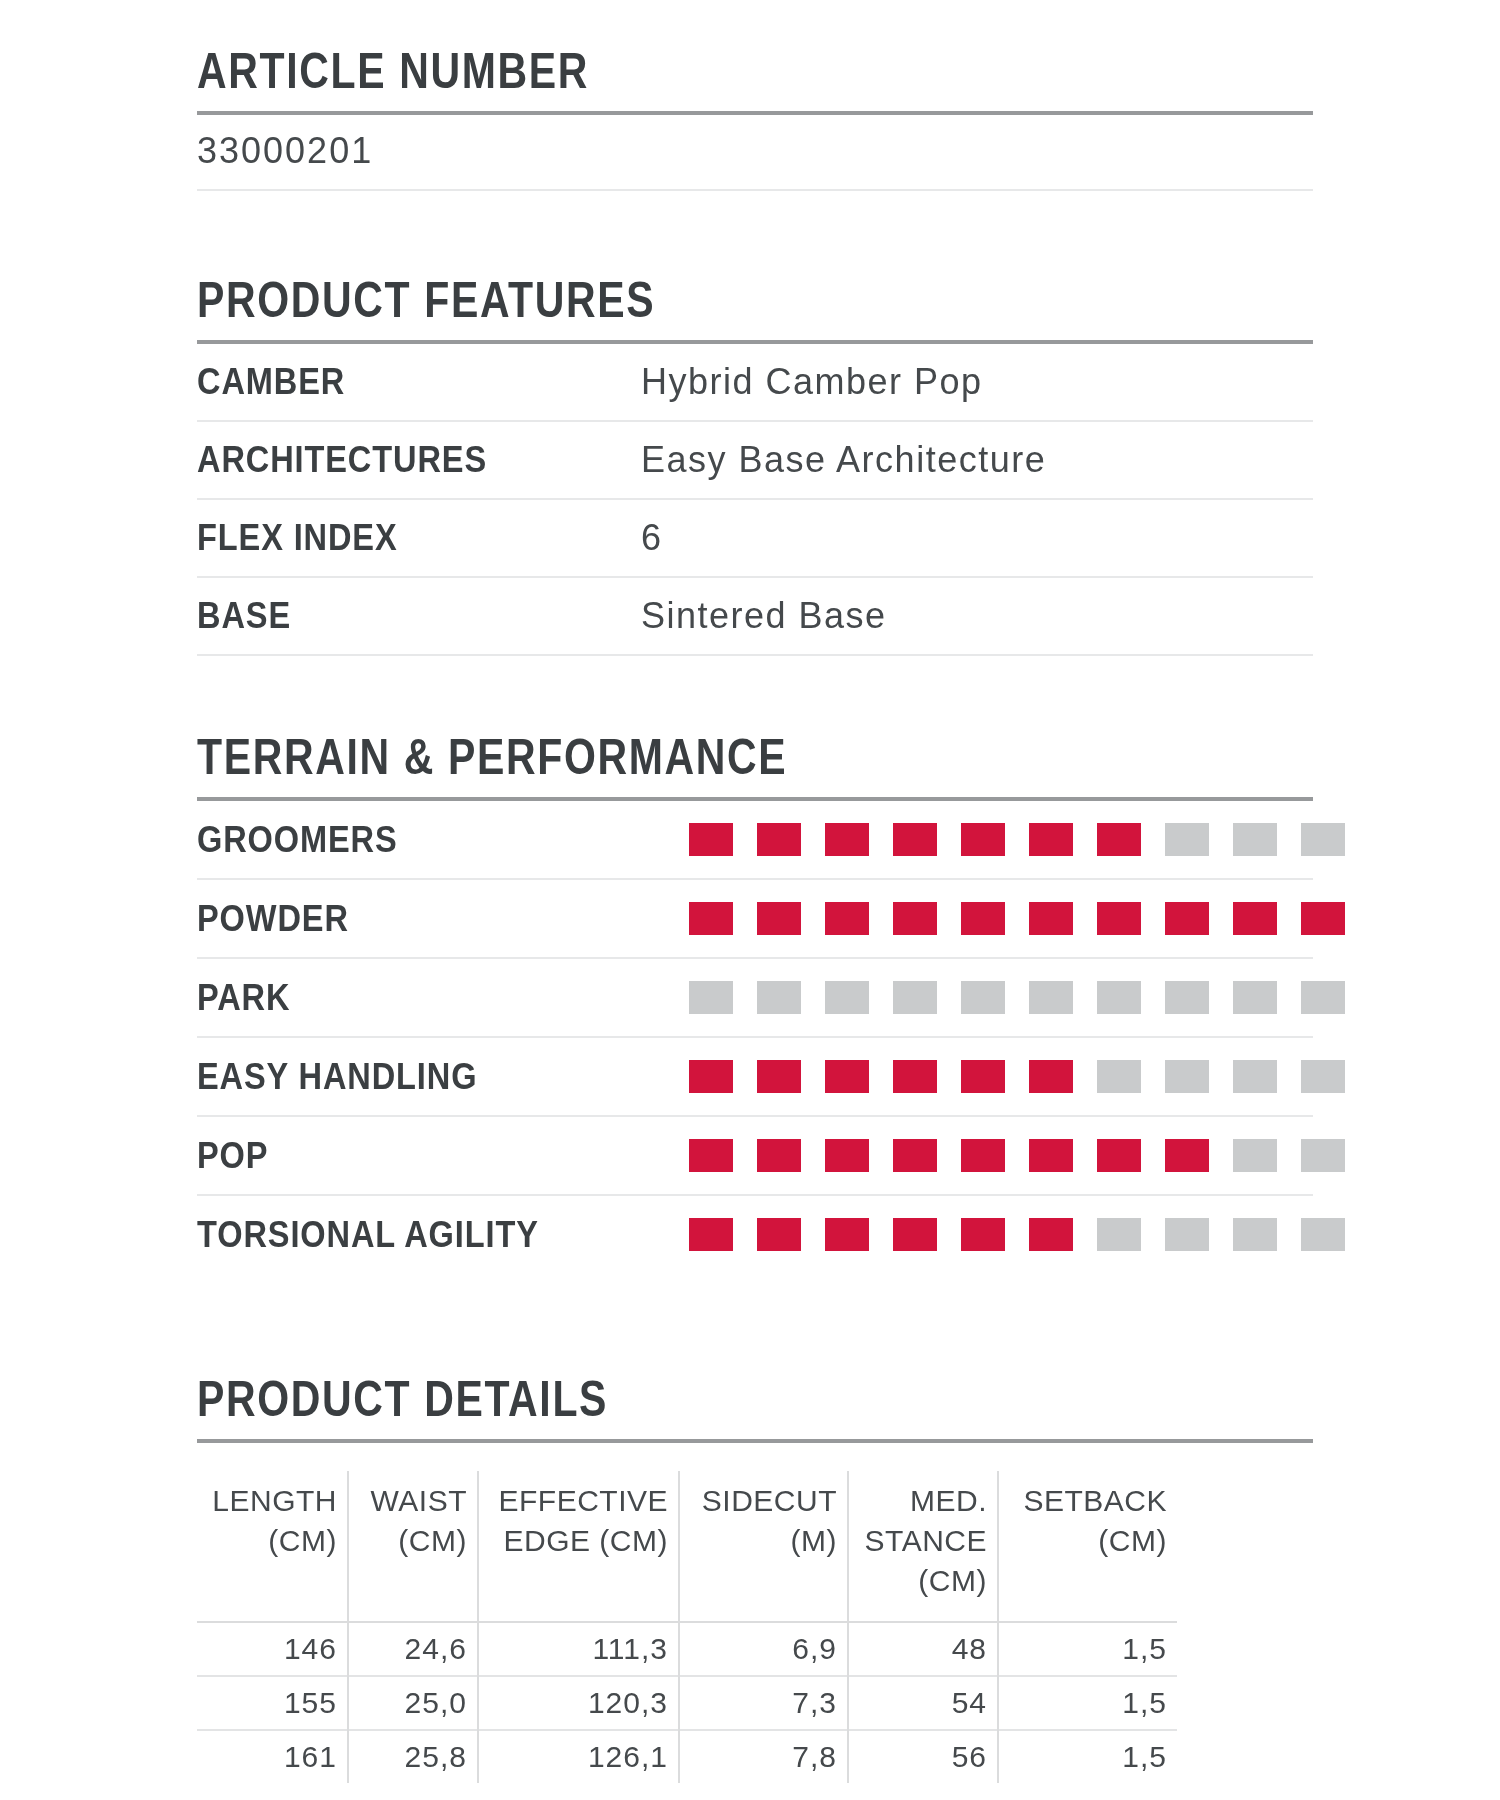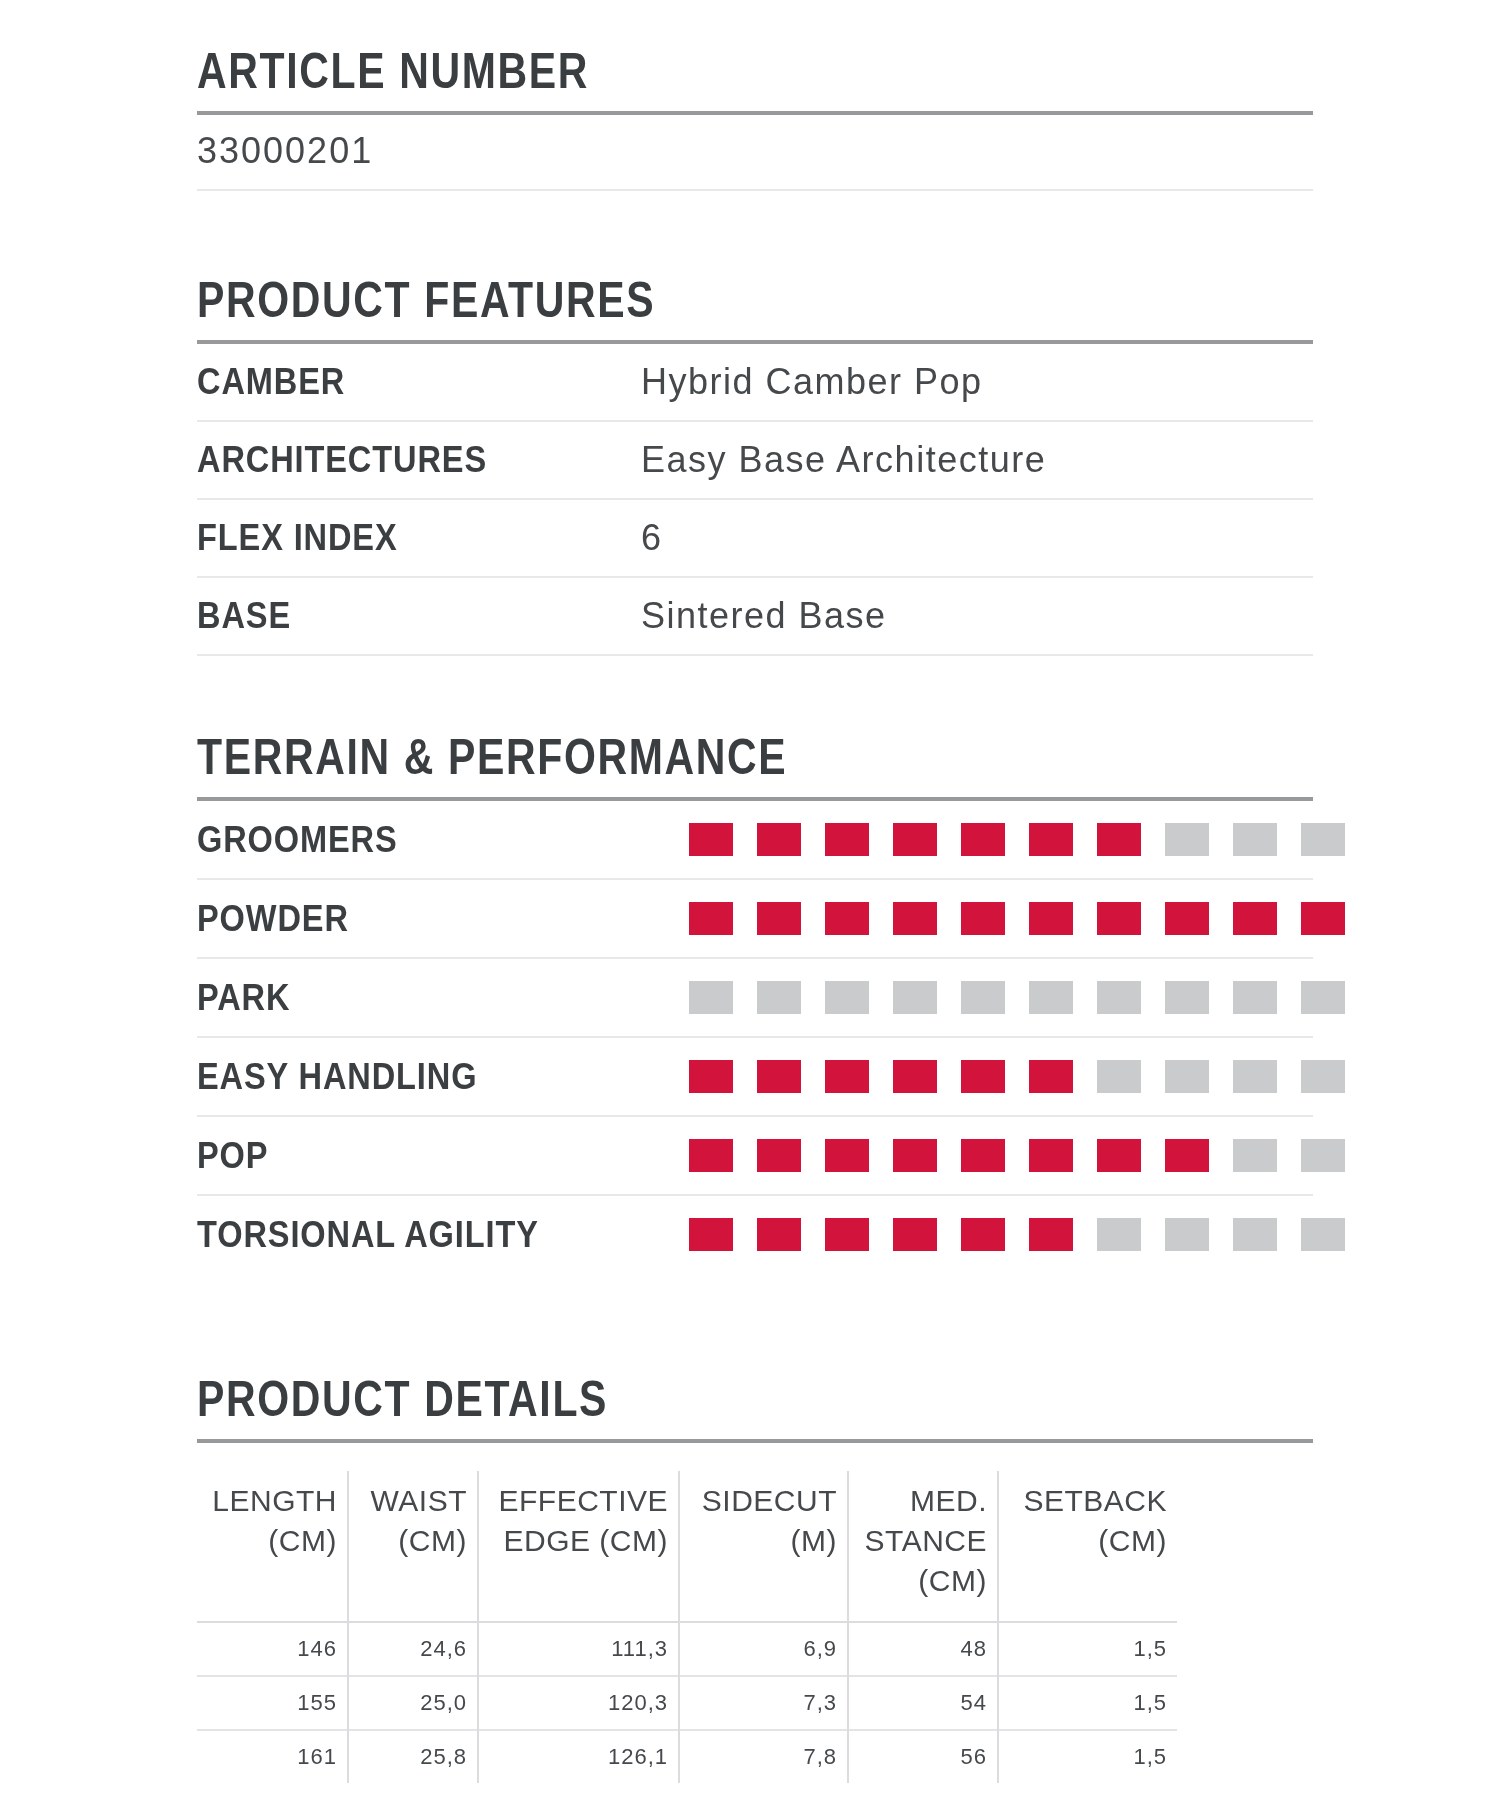--- a/index.html
+++ b/index.html
@@ -99,21 +99,21 @@
     padding-top: 10px;
     font-size: 30px;
     line-height: 40px;
     letter-spacing: 0.5px;
     color: #45494C;
     border-bottom: 2px solid #DBDCDD;
   }
   table.details td {
     height: 52px;
     vertical-align: middle;
-    font-size: 22px;
+    font-size: 30px;
     letter-spacing: 1px;
     color: #45494C;
   }
   table.details th + th, table.details td + td {
     border-left: 2px solid #DBDCDD;
   }
   table.details tbody tr + tr td { border-top: 2px solid #E3E4E5; }
   .bottom-rule { margin-top: 18px; }
 </style>
 </head>

